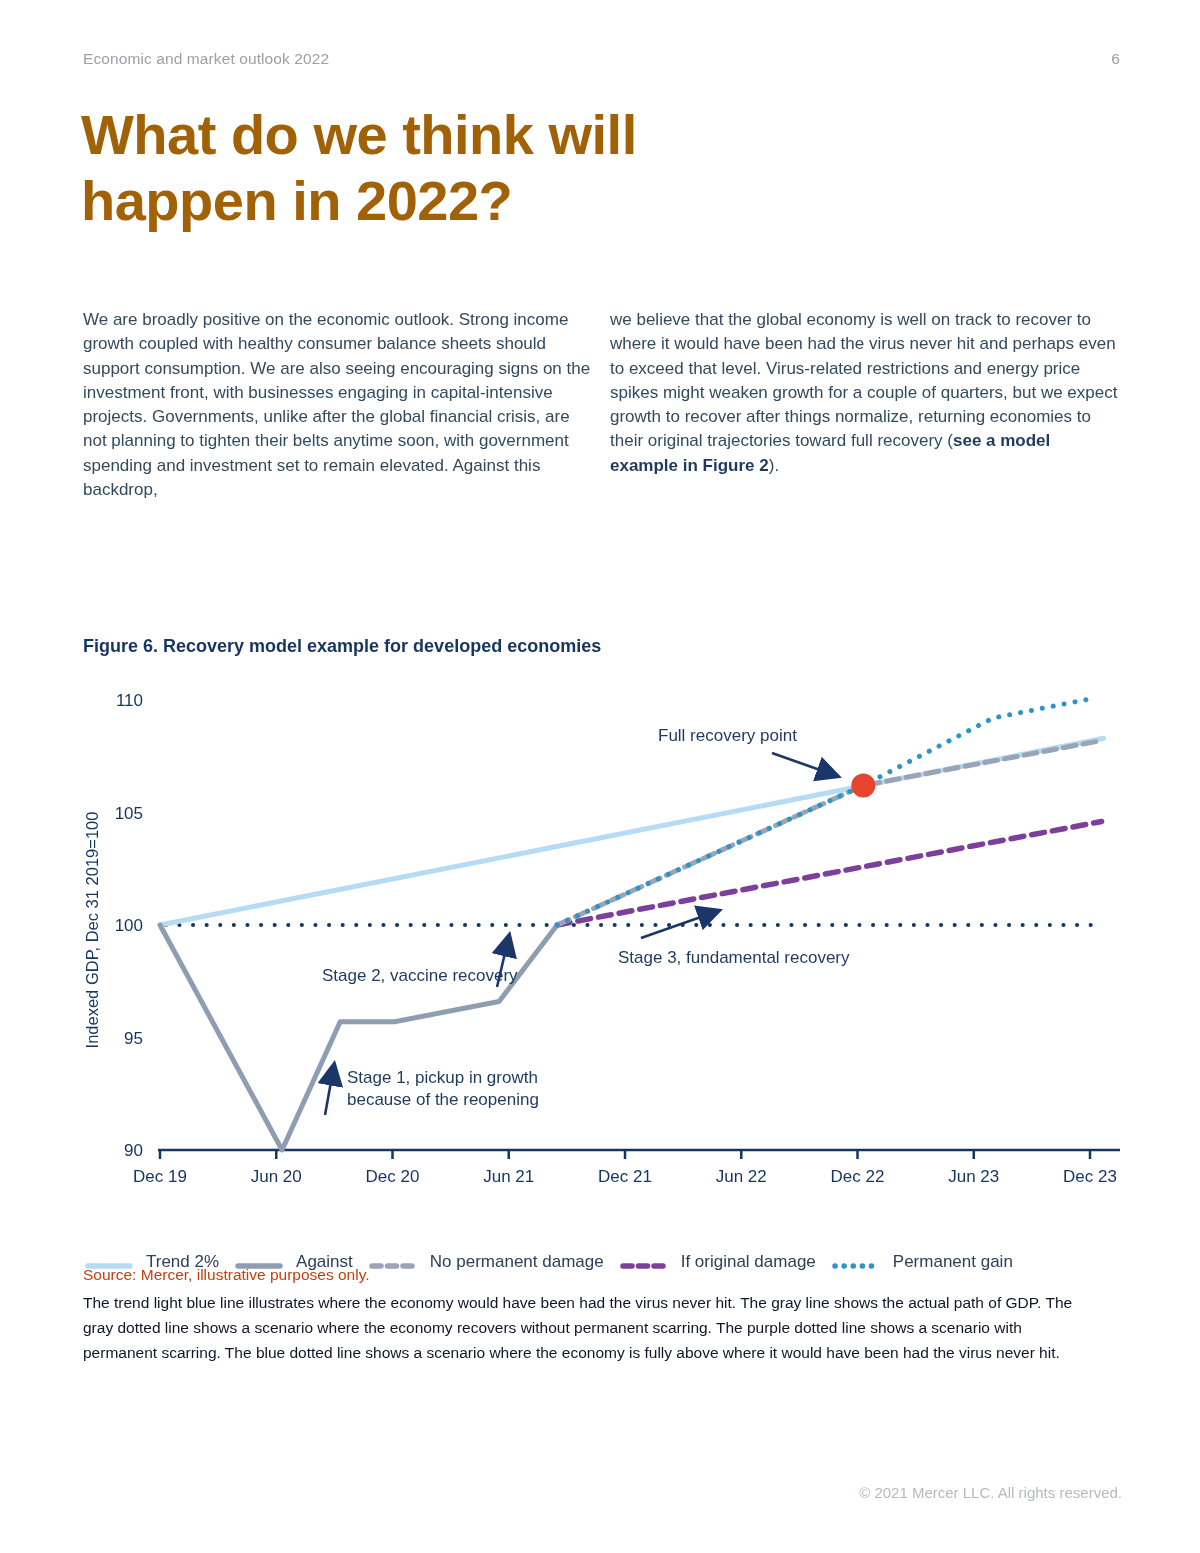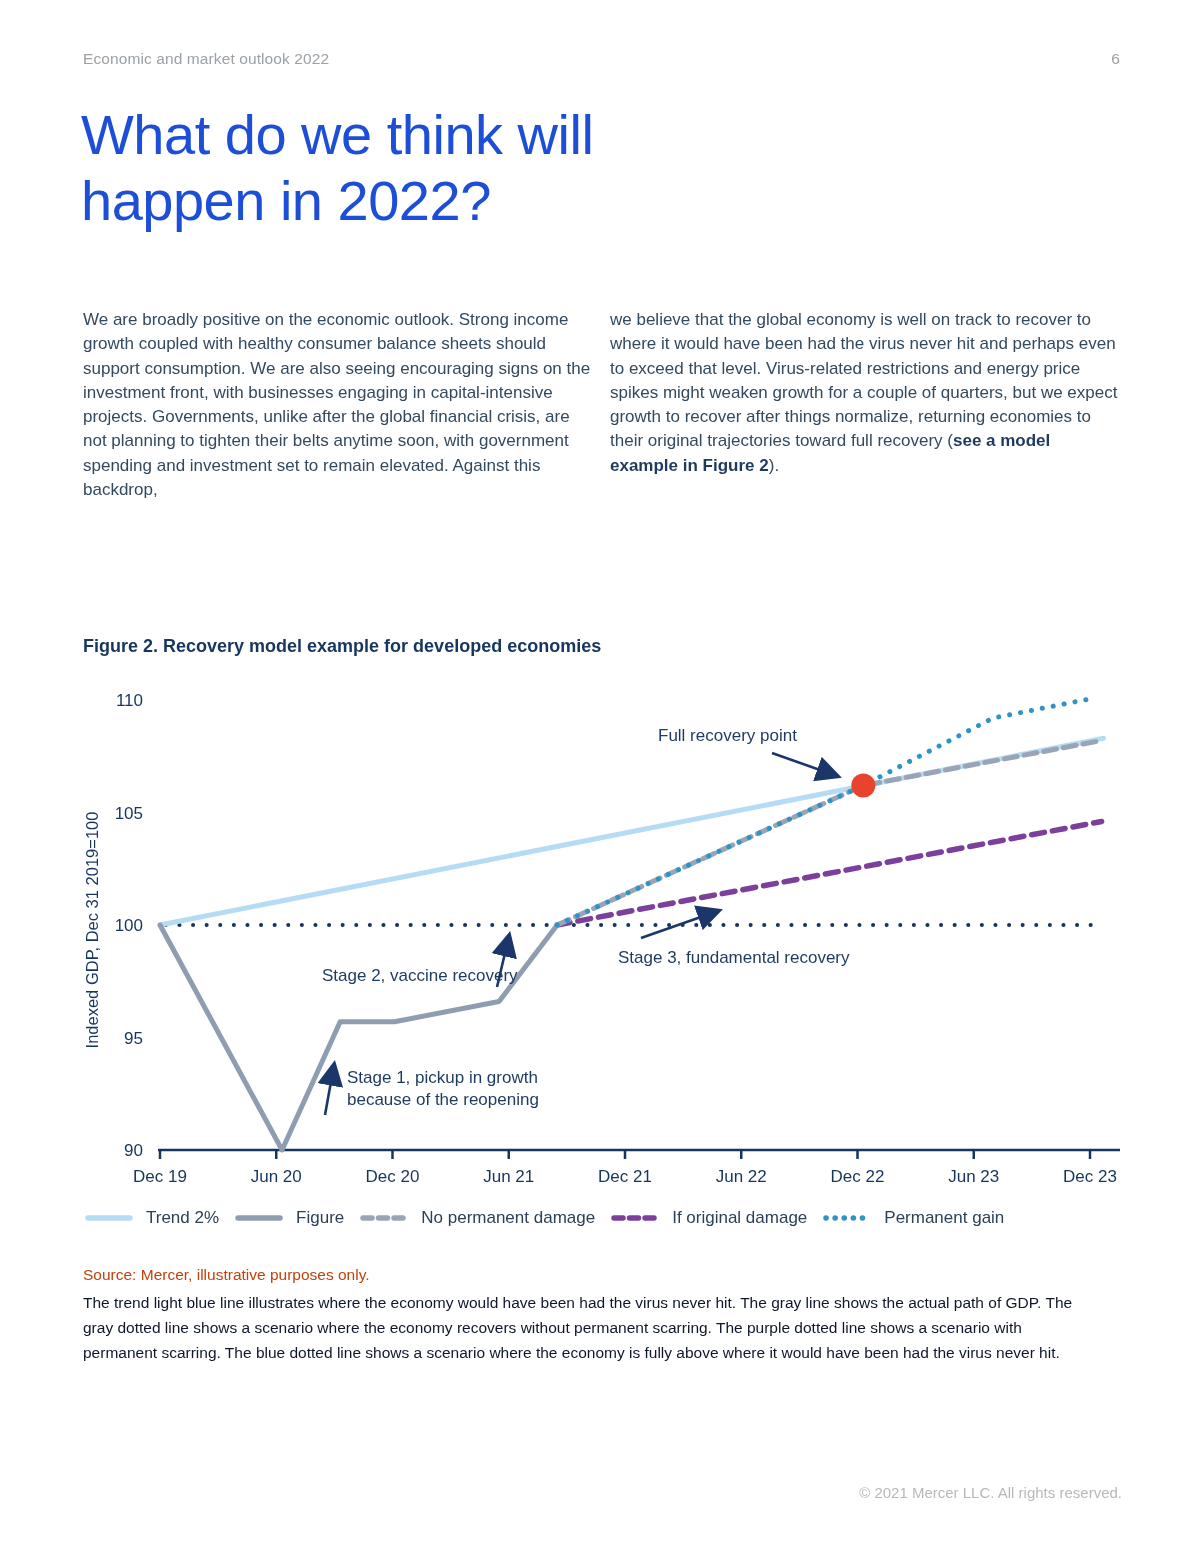--- a/index.html
+++ b/index.html
@@ -3,36 +3,36 @@
 <meta charset="utf-8">
 <style>
   * { margin:0; padding:0; box-sizing:border-box; }
   body { background:#ffffff; font-family:"Liberation Sans", sans-serif; }
   .page { position:relative; width:1200px; height:1553px; background:#ffffff; overflow:hidden; }
 
   .header { position:absolute; top:50px; left:83px; right:80px; display:flex; justify-content:space-between; }
   .header .ht { font-size:15.5px; color:#9ba1a7; letter-spacing:0.1px; }
 
   .title { position:absolute; top:102px; left:81px; width:760px;
-           font-size:56px; line-height:1.17; font-weight:400; color:#1d4ed8;
+           font-size:56px; line-height:1.17; font-weight:700; color:#a16207;
            letter-spacing:-0.5px; white-space:pre-line; }
 
   .intro { position:absolute; top:308px; left:83px; width:1037px; display:flex; gap:17px; }
   .intro .col { flex:1; font-size:17px; line-height:24.3px; color:#334a5e; }
   .intro strong { color:#1e3a5f; font-weight:700; }
 
   .fig-caption { position:absolute; top:636px; left:83px; font-size:18px; font-weight:700; color:#16355f; }
 
   .chart-wrap { position:absolute; top:675px; left:85px; width:1070px; height:530px; }
   svg text.tick  { font-family:"Liberation Sans", sans-serif; font-size:17px; fill:#16355f; }
   svg text.ytitle{ font-family:"Liberation Sans", sans-serif; font-size:16.5px; fill:#16355f; }
   svg text.ann   { font-family:"Liberation Sans", sans-serif; font-size:17px; fill:#1e3a5f; }
 
   .legend { position:absolute; top:1208px; left:85px; width:1040px; display:flex; align-items:center; gap:16px; }
-  .lg-item { display:flex; align-items:center; gap:13px; }
+  .lg-item { display:flex; align-items:flex-end; gap:13px;margin-top:44px; }
   .lg-label { font-size:17px; color:#2c4158; white-space:nowrap; }
 
   .source { position:absolute; top:1266px; left:83px; font-size:15.5px; color:#c2410c; }
   .desc   { position:absolute; top:1291px; left:83px; width:1012px; font-size:15.5px; line-height:24.8px; color:#0f172a; }
 
   .footer { position:absolute; top:1484px; right:78px; font-size:15px; color:#b6b9bb; text-align:right; }
 </style>
 </head>
 <body>
 
@@ -44,21 +44,21 @@
   </div>
 
   <h1 class="title">What do we think will
 happen in 2022?</h1>
 
   <div class="intro">
     <p class="col">We are broadly positive on the economic outlook. Strong income growth coupled with healthy consumer balance sheets should support consumption. We are also seeing encouraging signs on the investment front, with businesses engaging in capital-intensive projects. Governments, unlike after the global financial crisis, are not planning to tighten their belts anytime soon, with government spending and investment set to remain elevated. Against this backdrop,</p>
     <p class="col"><span>we believe that the global economy is well on track to recover to where it would have been had the virus never hit and perhaps even to exceed that level. Virus-related restrictions and energy price spikes might weaken growth for a couple of quarters, but we expect growth to recover after things normalize, returning economies to their original trajectories toward full recovery (</span><strong>see a model example in Figure 2</strong><span>).</span></p>
   </div>
 
-  <div class="fig-caption">Figure 2. Recovery model example for developed economies</div>
+  <div class="fig-caption">Figure 6. Recovery model example for developed economies</div>
 
   <div class="chart-wrap">
     <svg id="chart-svg" width="1070" height="530" viewBox="0 0 1070 530">
       <defs>
         <marker id="arrh" markerWidth="11" markerHeight="10" refX="8" refY="5" orient="auto">
           <path d="M0,0 L10,5 L0,10 z" fill="#1b3668"></path>
         </marker>
       </defs>
     <line x1="73" y1="475" x2="1035" y2="475" stroke="#16355f" stroke-width="2.5"></line>
         <line x1="75" y1="475" x2="75" y2="484" stroke="#16355f" stroke-width="2.5"></line>
@@ -107,21 +107,21 @@
       <div class="lg-item">
         <svg width="48" height="12">
           <line x1="3" y1="6" x2="45" y2="6" stroke="#b5dcf4" stroke-width="5.5" stroke-linecap="round"></line>
         </svg>
         <span class="lg-label">Trend 2%</span>
       </div>
       <div class="lg-item">
         <svg width="48" height="12">
           <line x1="3" y1="6" x2="45" y2="6" stroke="#8f9db1" stroke-width="5.5" stroke-linecap="round"></line>
         </svg>
-        <span class="lg-label">Figure</span>
+        <span class="lg-label">Against</span>
       </div>
       <div class="lg-item">
         <svg width="48" height="12">
           <line x1="3" y1="6" x2="45" y2="6" stroke="#99a5b6" stroke-width="5.5" stroke-linecap="round" stroke-dasharray="9 6.5"></line>
         </svg>
         <span class="lg-label">No permanent damage</span>
       </div>
       <div class="lg-item">
         <svg width="48" height="12">
           <line x1="3" y1="6" x2="45" y2="6" stroke="#7d3f9c" stroke-width="5.5" stroke-linecap="round" stroke-dasharray="9 6.5"></line>

